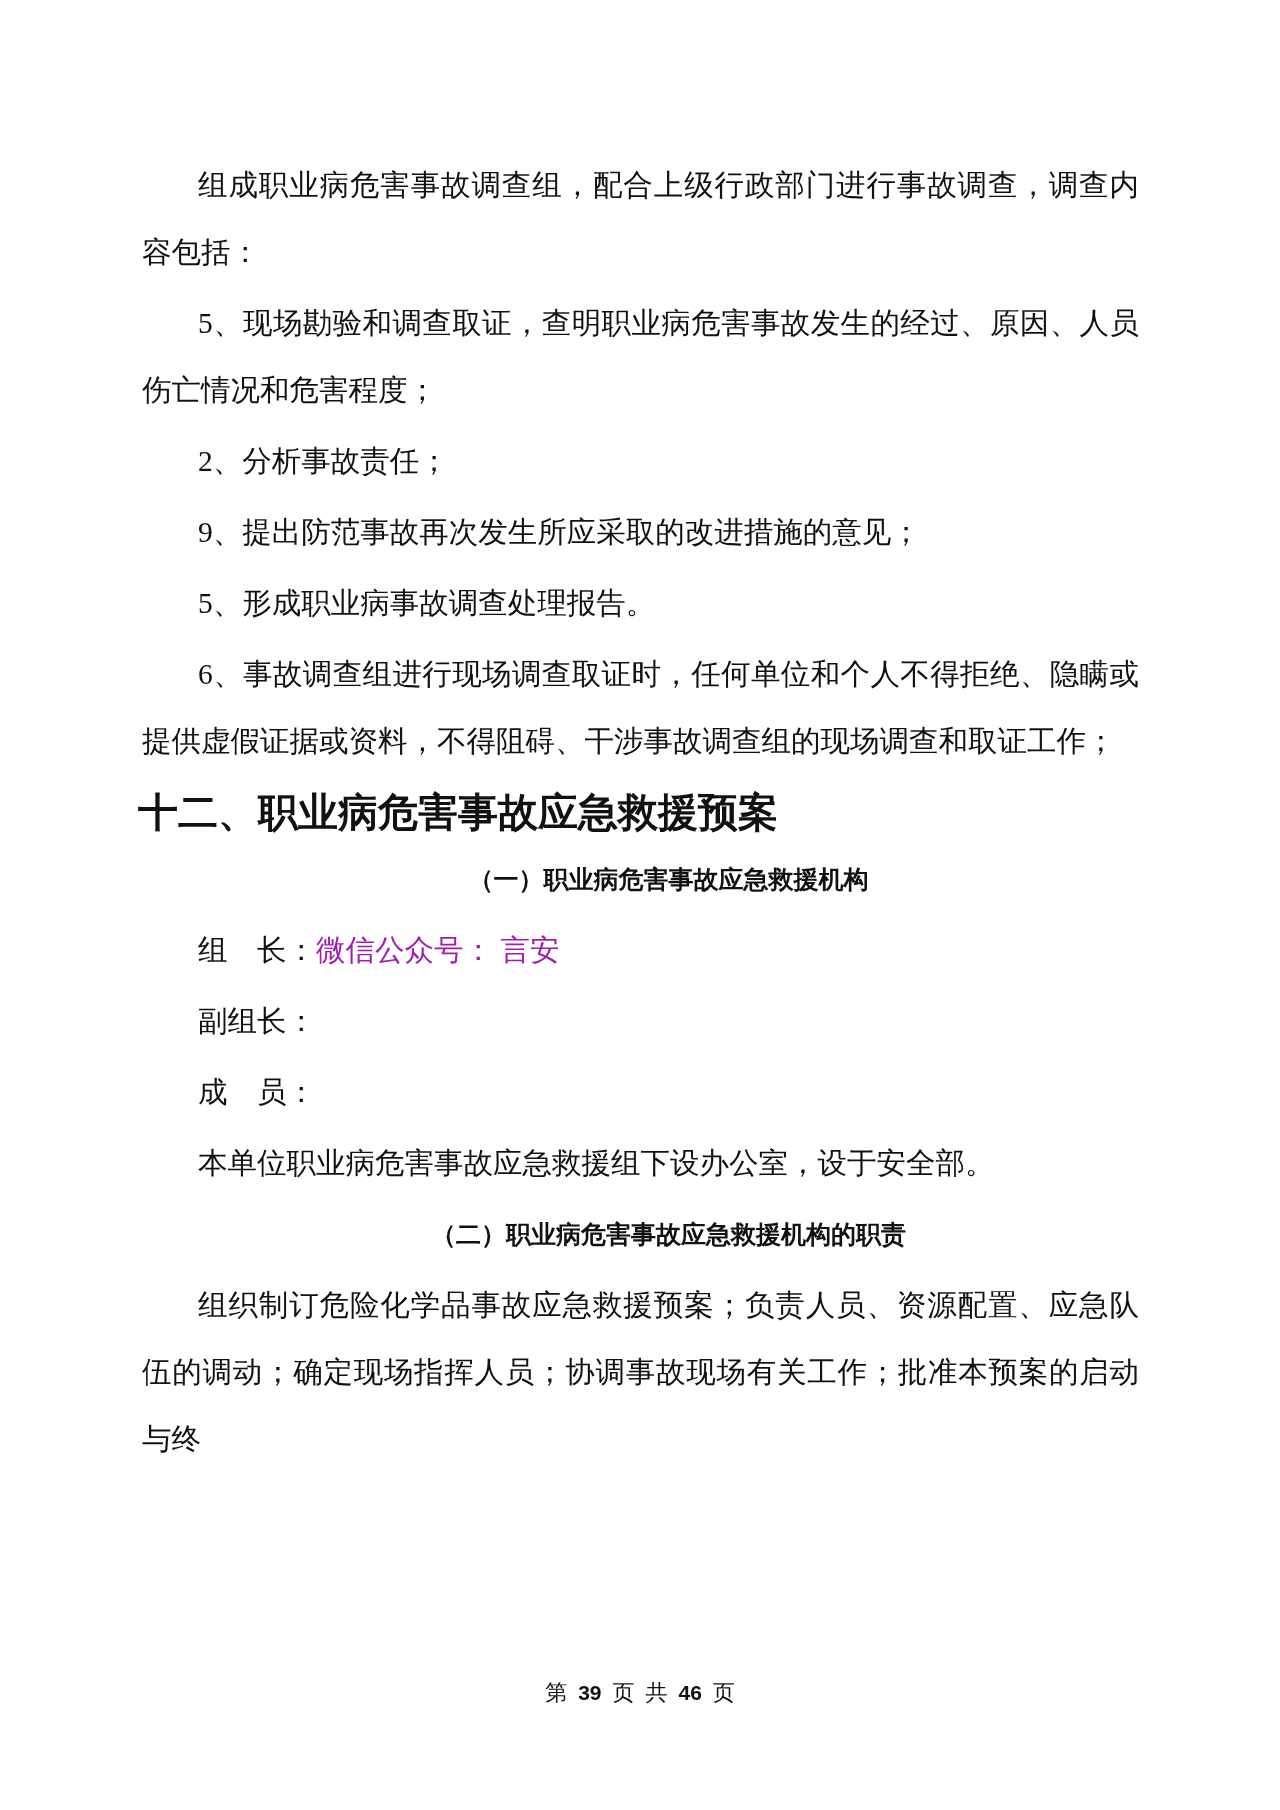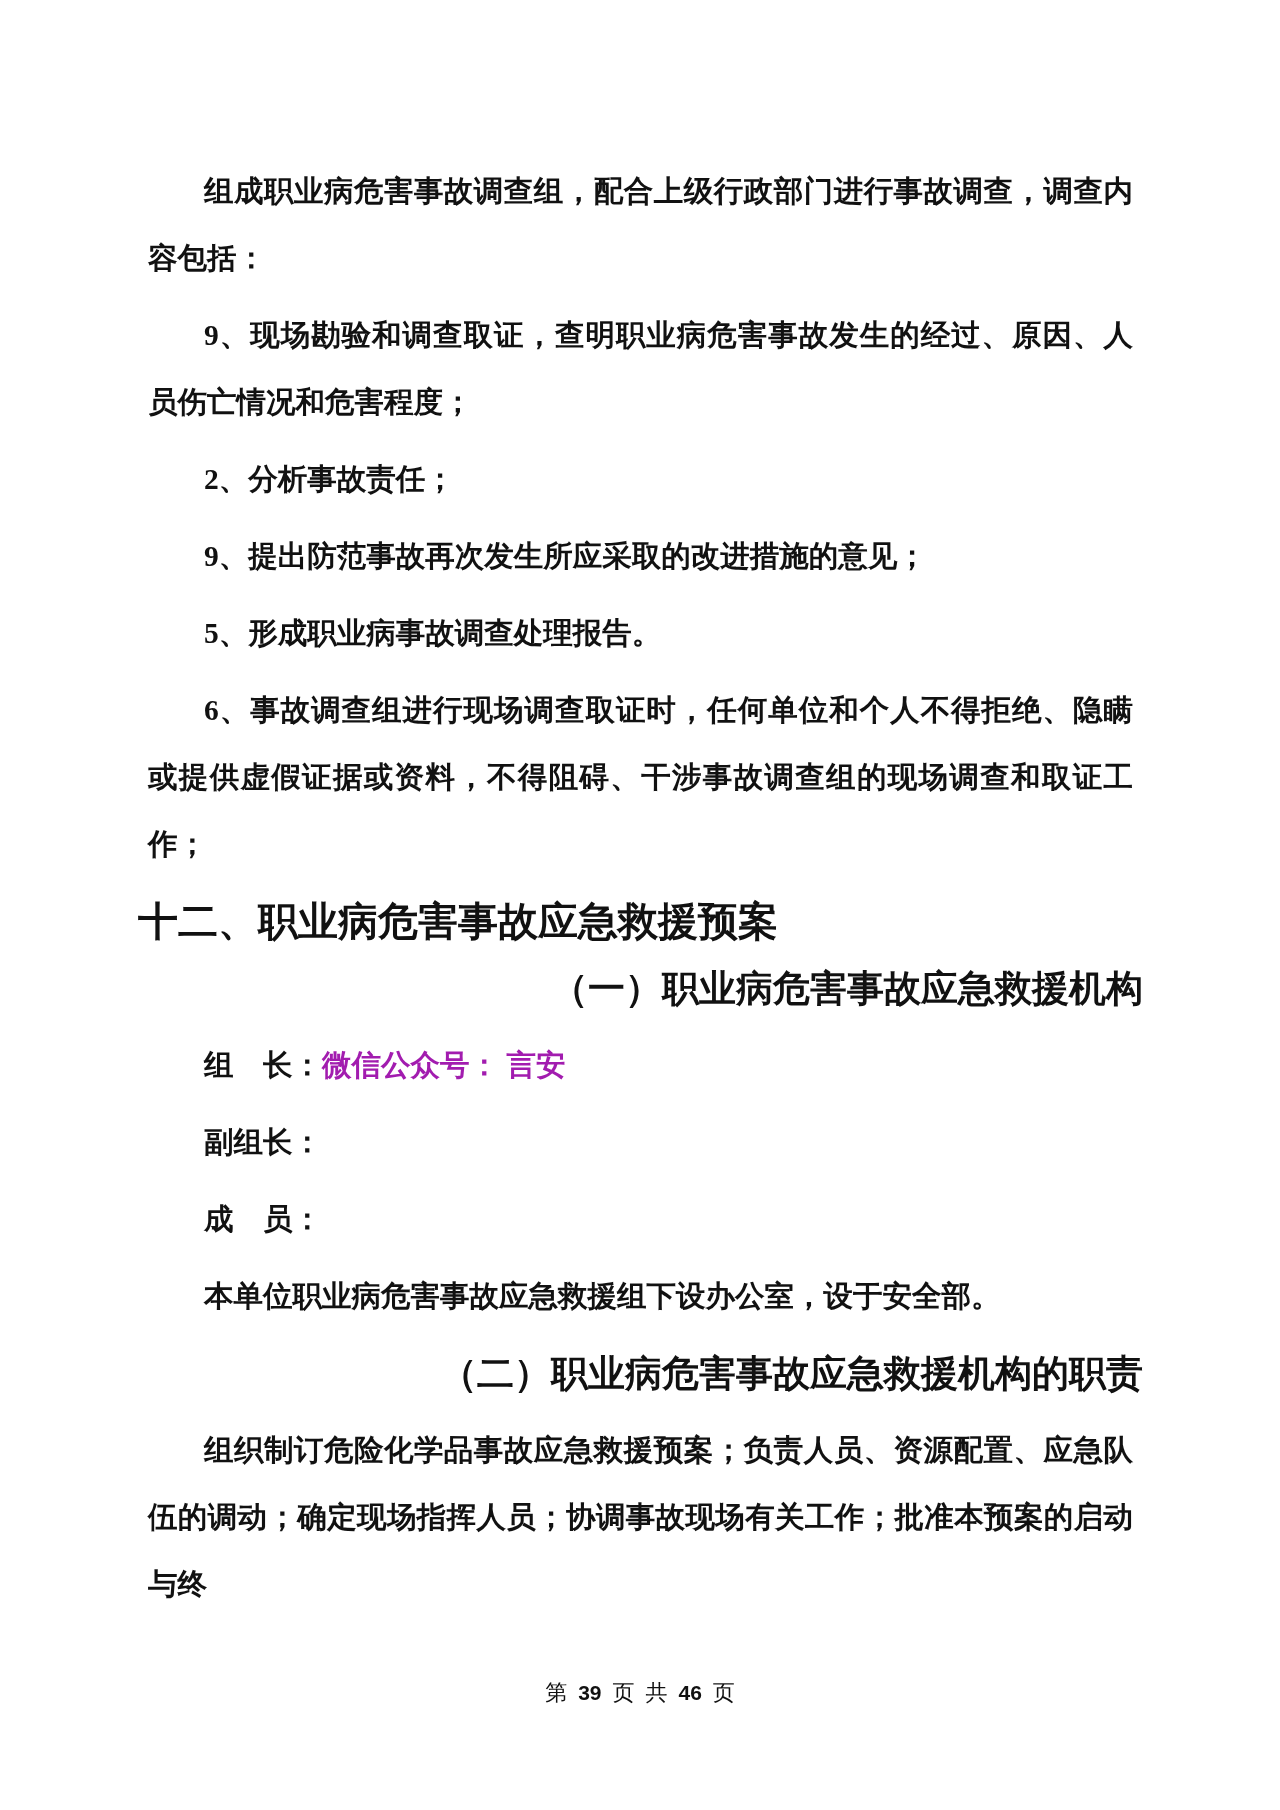--- a/index.html
+++ b/index.html
@@ -18,46 +18,45 @@
   }
   .content {
     position: absolute;
     top: 148px;
     left: 138px;
     width: 1005px;
     font-size: 29.5px;
     line-height: 67px;
   }
   .para {
-    margin: 10px;
+    margin: 4px;
     padding: 0;
     text-align: justify;
     text-indent: 56px;
-    font-weight: bold;
   }
   .tight {
     letter-spacing: -1.65px;
   }
   .h-chapter {
     margin: 0;
     padding: 0;
     text-indent: 0;
     font-size: 40px;
     font-weight: 700;
     line-height: 67px;
     font-family: "Liberation Sans", "DejaVu Sans", sans-serif;
   }
   .h-section {
     margin: 0;
     padding: 0;
     text-indent: 56px;
-    font-size: 37px;
+    font-size: 25px;
     font-weight: 700;
     line-height: 67px;
-    text-align: right;
+    text-align: center;
     font-family: "Liberation Sans", "DejaVu Sans", sans-serif;
   }
   .footer {
     position: absolute;
     top: 1678px;
     left: 0;
     width: 1280px;
     display: flex;
     justify-content: center;
     align-items: baseline;
@@ -72,21 +71,21 @@
   }
 </style>
 </head>
 <body>
 
 <div class="page">
   <div class="content">
 
     <p class="para">组成职业病危害事故调查组，配合上级行政部门进行事故调查，调查内容包括：</p>
 
-    <p class="para">9、现场勘验和调查取证，查明职业病危害事故发生的经过、原因、人员伤亡情况和危害程度；</p>
+    <p class="para">5、现场勘验和调查取证，查明职业病危害事故发生的经过、原因、人员伤亡情况和危害程度；</p>
     <p class="para">2、分析事故责任；</p>
     <p class="para">9、提出防范事故再次发生所应采取的改进措施的意见；</p>
     <p class="para">5、形成职业病事故调查处理报告。</p>
     <p class="para">6、事故调查组进行现场调查取证时，任何单位和个人不得拒绝、隐瞒或提供虚假证据或资料，不得阻碍、干涉事故调查组的现场调查和取证工作；</p>
 
     <h1 class="h-chapter">十二、职业病危害事故应急救援预案</h1>
 
 
     <h2 class="h-section">（一）职业病危害事故应急救援机构</h2>
 

